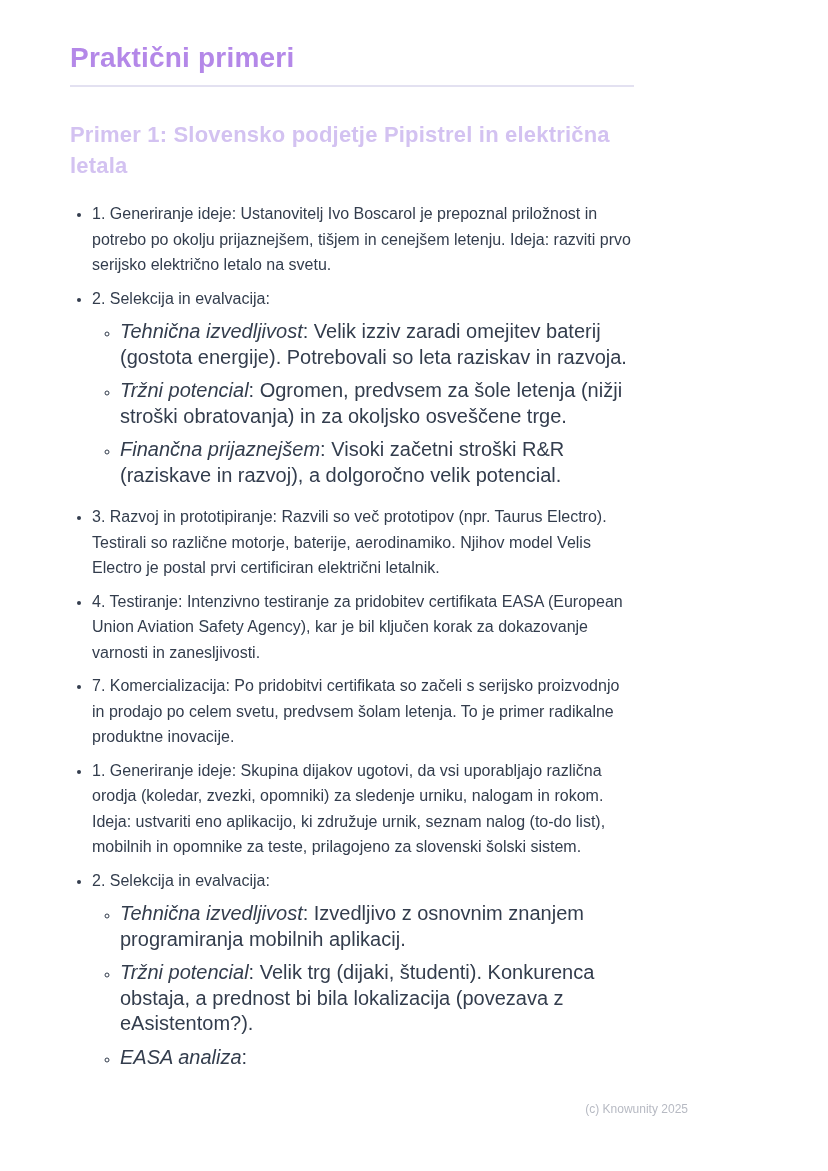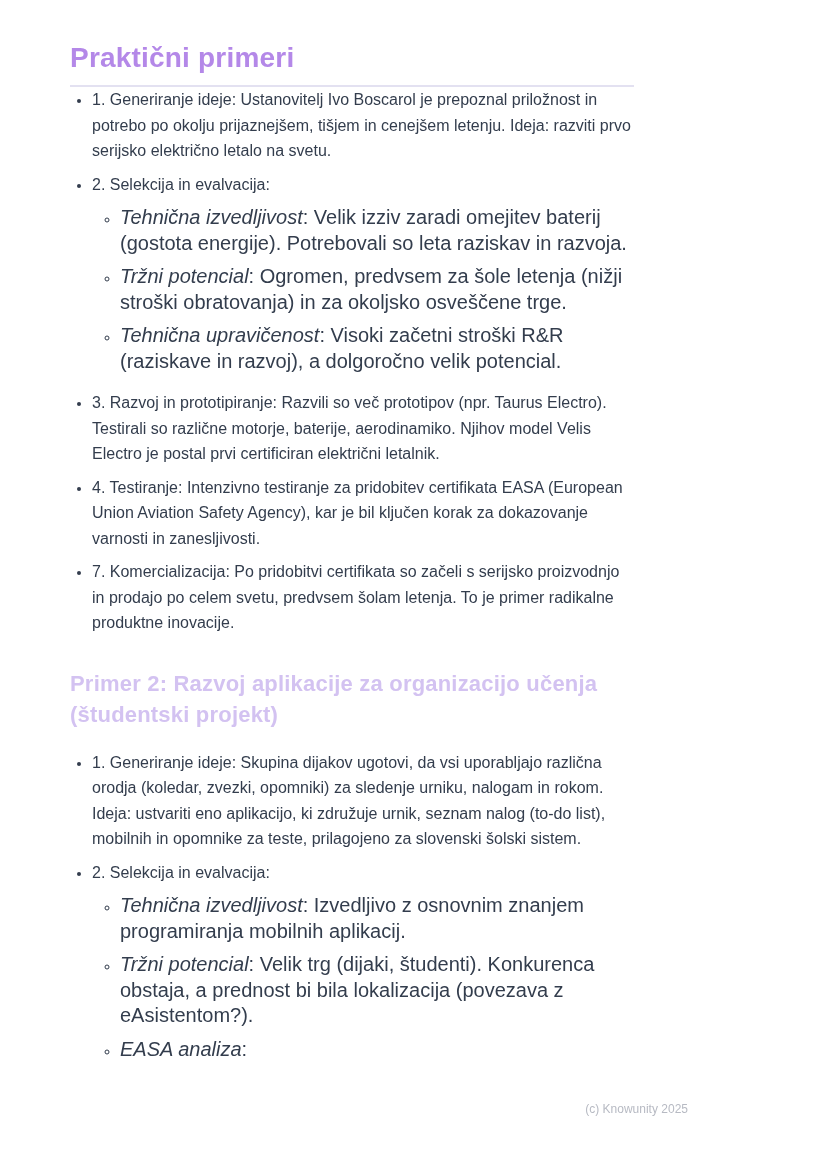--- a/index.html
+++ b/index.html
@@ -92,32 +92,32 @@
   }
 </style>
 </head>
 <body>
 
 <div class="page">
   <div class="content">
     <h1 class="doc-title">Praktični primeri</h1>
     <hr class="title-divider">
     <div id="sections">
+        <h2 class="section-heading">Primer 1: Slovensko podjetje Pipistrel in električna letala</h2>
         <ul class="lvl1">
           <li><span class="seg-bold">1. Generiranje ideje</span><span class="">: Ustanovitelj Ivo Boscarol je prepoznal priložnost in potrebo po okolju prijaznejšem, tišjem in cenejšem letenju. Ideja: razviti prvo serijsko električno letalo na svetu.</span></li>
           <li><span class="seg-bold">2. Selekcija in evalvacija</span><span class="">:</span><ul class="lvl2">
               <li><span class="seg-italic">Tehnična izvedljivost</span><span class="">: Velik izziv zaradi omejitev baterij (gostota energije). Potrebovali so leta raziskav in razvoja.</span></li>
               <li><span class="seg-italic">Tržni potencial</span><span class="">: Ogromen, predvsem za šole letenja (nižji stroški obratovanja) in za okoljsko osveščene trge.</span></li>
-              <li><span class="seg-italic">Tehnična upravičenost</span><span class="">: Visoki začetni stroški R&amp;R (raziskave in razvoj), a dolgoročno velik potencial.</span></li>
+              <li><span class="seg-italic">Finančna prijaznejšem</span><span class="">: Visoki začetni stroški R&amp;R (raziskave in razvoj), a dolgoročno velik potencial.</span></li>
             </ul></li>
           <li><span class="seg-bold">3. Razvoj in prototipiranje</span><span class="">: Razvili so več prototipov (npr. Taurus Electro). Testirali so različne motorje, baterije, aerodinamiko. Njihov model Velis Electro je postal prvi certificiran električni letalnik.</span></li>
           <li><span class="seg-bold">4. Testiranje</span><span class="">: Intenzivno testiranje za pridobitev certifikata EASA (European Union Aviation Safety Agency), kar je bil ključen korak za dokazovanje varnosti in zanesljivosti.</span></li>
           <li><span class="seg-bold">7. Komercializacija</span><span class="">: Po pridobitvi certifikata so začeli s serijsko proizvodnjo in prodajo po celem svetu, predvsem šolam letenja. To je primer </span><span class="seg-bold">radikalne produktne inovacije</span><span class="">.</span></li>
         </ul>
-        <h2 class="section-heading">Primer 2: Razvoj aplikacije za organizacijo učenja (študentski projekt)</h2>
         <ul class="lvl1">
           <li><span class="seg-bold">1. Generiranje ideje</span><span class="">: Skupina dijakov ugotovi, da vsi uporabljajo različna orodja (koledar, zvezki, opomniki) za sledenje urniku, nalogam in rokom. Ideja: ustvariti eno aplikacijo, ki združuje urnik, seznam nalog (to-do list), mobilnih in opomnike za teste, prilagojeno za slovenski šolski sistem.</span></li>
           <li><span class="seg-bold">2. Selekcija in evalvacija</span><span class="">:</span><ul class="lvl2">
               <li><span class="seg-italic">Tehnična izvedljivost</span><span class="">: Izvedljivo z osnovnim znanjem programiranja mobilnih aplikacij.</span></li>
               <li><span class="seg-italic">Tržni potencial</span><span class="">: Velik trg (dijaki, študenti). Konkurenca obstaja, a prednost bi bila lokalizacija (povezava z eAsistentom?).</span></li>
               <li><span class="seg-italic">EASA analiza</span><span class="">:</span></li>
             </ul></li>
         </ul>
       </div>
   </div>

